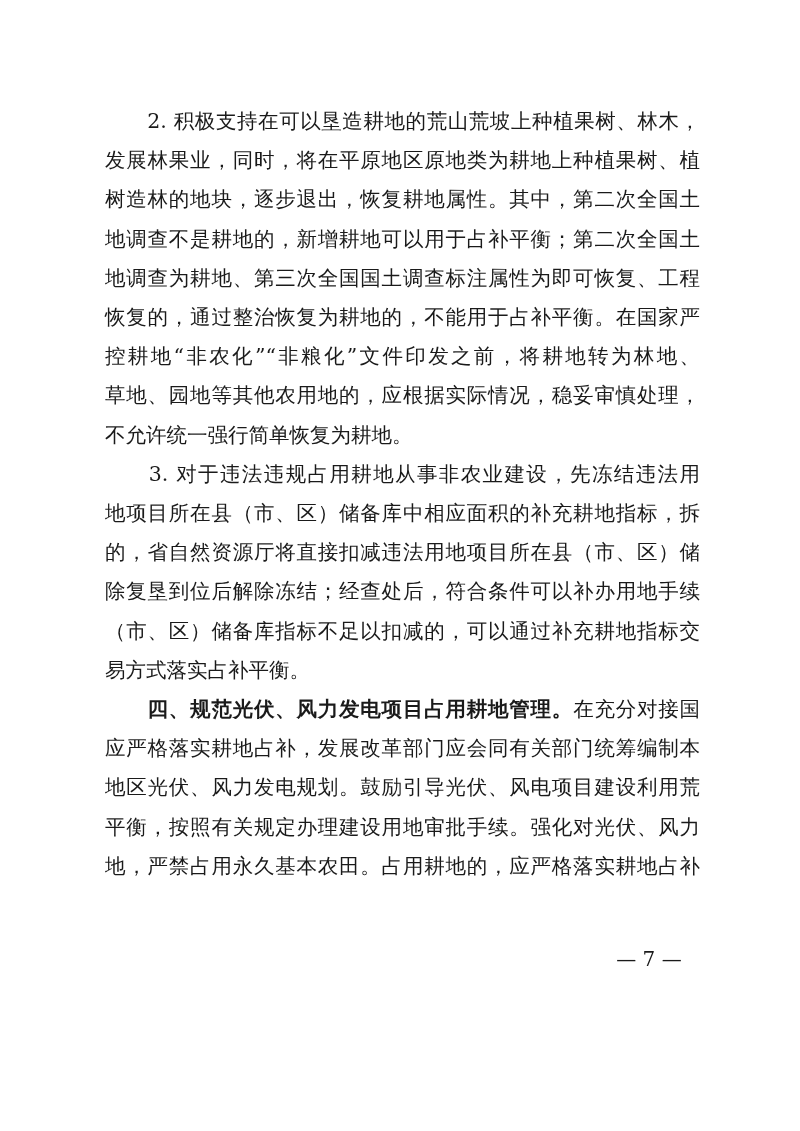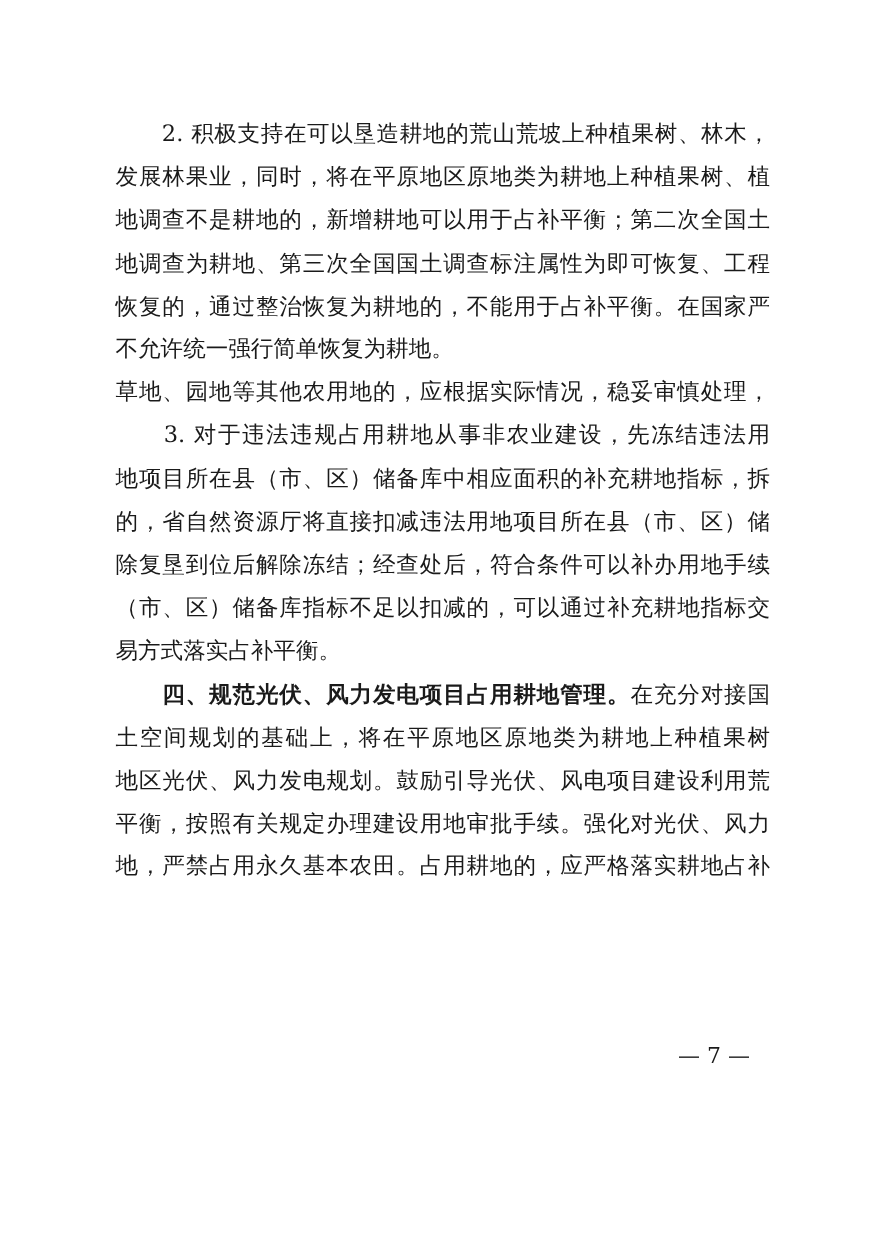--- a/index.html
+++ b/index.html
@@ -24,39 +24,41 @@
 </style>
 </head>
 <body>
 
 <div class="page">
   <div class="body-text">
 
     <div class="para">
       <span class="line">　　2. 积极支持在可以垦造耕地的荒山荒坡上种植果树、林木，</span>
       <span class="line">发展林果业，同时，将在平原地区原地类为耕地上种植果树、植</span>
+      <span class="line">树造林的地块，逐步退出，恢复耕地属性。其中，第二次全国土</span>
       <span class="line">地调查不是耕地的，新增耕地可以用于占补平衡；第二次全国土</span>
       <span class="line">地调查为耕地、第三次全国国土调查标注属性为即可恢复、工程</span>
       <span class="line">恢复的，通过整治恢复为耕地的，不能用于占补平衡。在国家严</span>
+      <span class="line">控耕地“非农化”“非粮化”文件印发之前，将耕地转为林地、</span>
+      <span class="line">草地、园地等其他农用地的，应根据实际情况，稳妥审慎处理，</span>
       <span class="line last">不允许统一强行简单恢复为耕地。</span>
-      <span class="line">草地、园地等其他农用地的，应根据实际情况，稳妥审慎处理，</span>
     </div>
 
     <div class="para">
       <span class="line">　　3. 对于违法违规占用耕地从事非农业建设，先冻结违法用</span>
       <span class="line">地项目所在县（市、区）储备库中相应面积的补充耕地指标，拆</span>
       <span class="line">的，省自然资源厅将直接扣减违法用地项目所在县（市、区）储</span>
       <span class="line">除复垦到位后解除冻结；经查处后，符合条件可以补办用地手续</span>
       <span class="line">（市、区）储备库指标不足以扣减的，可以通过补充耕地指标交</span>
       <span class="line last">易方式落实占补平衡。</span>
     </div>
 
     <div class="para">
       <span class="line"><span class="bold">　　四、规范光伏、风力发电项目占用耕地管理。</span><span>在充分对接国</span></span>
-      <span class="line">土空间规划的基础上，将在平原地区原地类为耕地上种植果树</span>
+      <span class="line">应严格落实耕地占补，发展改革部门应会同有关部门统筹编制本</span>
       <span class="line">地区光伏、风力发电规划。鼓励引导光伏、风电项目建设利用荒</span>
       <span class="line">平衡，按照有关规定办理建设用地审批手续。强化对光伏、风力</span>
       <span class="line">地，严禁占用永久基本农田。占用耕地的，应严格落实耕地占补</span>
     </div>
 
   </div>
 
   <div class="page-number">— 7 —</div>
 </div>
 

